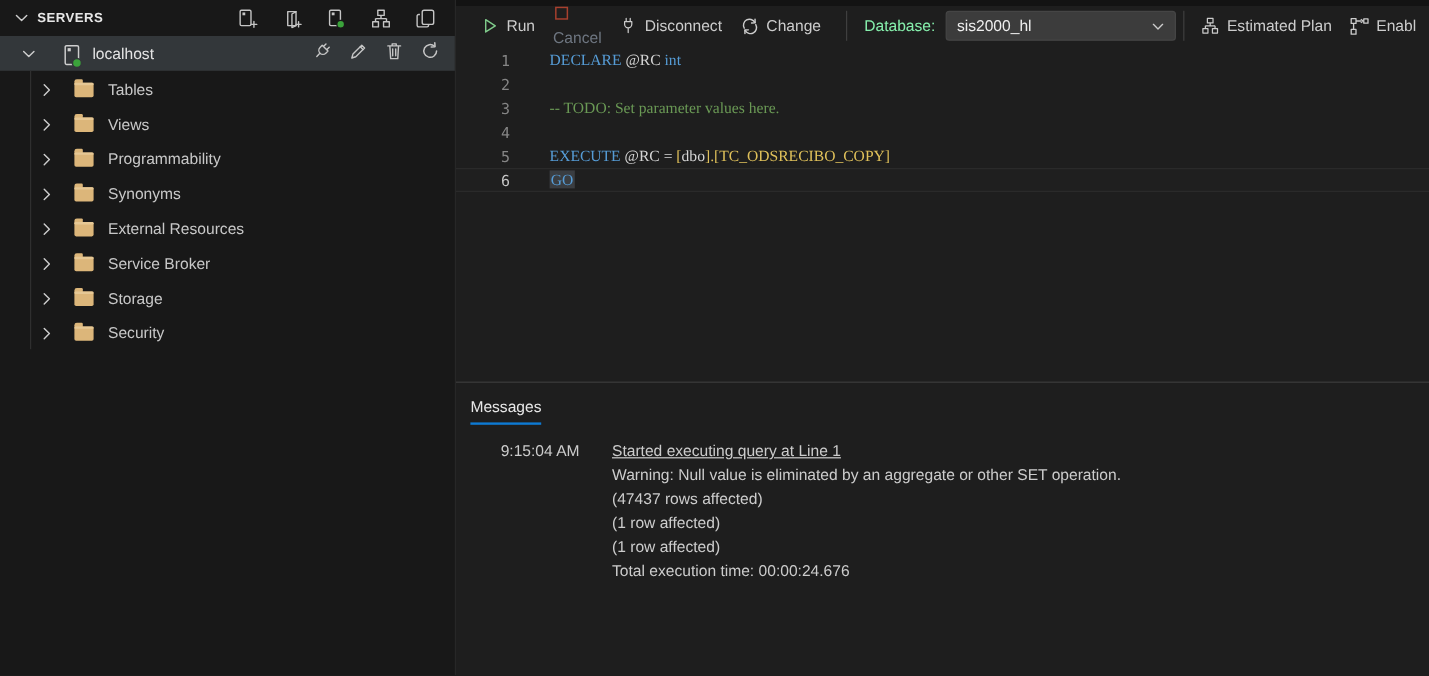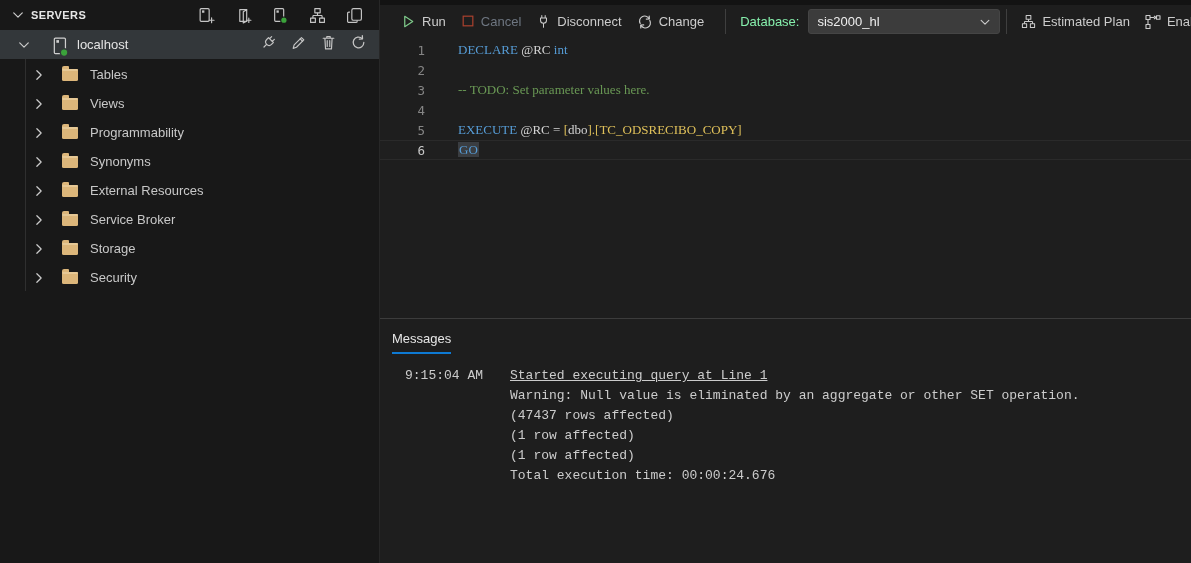--- a/index.html
+++ b/index.html
@@ -36,21 +36,21 @@
   .server-ic { position:relative; width:14px; height:16px; flex:none; margin-left:21px; }
 
   
   .main { position:absolute; left:380px; top:0; width:811px; height:563px; background:#1E1E1E; }
   .top-strip { height:5px; background:#131313; }
 
   .toolbar { height:33px; display:flex; align-items:center; padding-left:21px;
              white-space:nowrap; overflow:hidden; }
   .tb-item { display:flex; gap:6px; color:#CCCCCC; font-size:13px;
              margin-right:15px; cursor:pointer; }
-  .tb-item.disabled { color:#6E7681; cursor:default; }
+  .tb-item.disabled { color:#6E7681; cursor:default;flex-direction:column; }
   .tb-divider { width:1px; height:25px; background:#3F3F3F; margin:0 14px 0 6px; flex:none; }
   .db-label { color:#86efac; font-size:13px; margin-right:9px; }
   .db-select { width:192px; height:25px; background:#3C3C3C; border:1px solid #454545; border-radius:3px;
                display:flex; align-items:center; padding:0 8px; cursor:pointer; flex:none; }
   .db-value { color:#EFEFEF; font-size:13px; flex:1; }
 
   
   .editor { position:absolute; top:38px; left:0; right:0; height:280px;
             font-family:"DejaVu Sans Mono", monospace; font-size:13px; padding-top:2px; cursor:text; }
   .line { height:20px; display:flex; align-items:center; }
@@ -63,21 +63,21 @@
   .comment { color:#6A9955; }
   .gold { color:#DFC05A; }
   .hl-word { background:#3A3D41; padding:0 1px; }
 
   
   .messages { position:absolute; top:318px; left:0; right:0; bottom:0; border-top:1px solid #3C3C3C; }
   .msg-tab { display:inline-block; margin:12px 0 0 12px; padding-bottom:6px;
              color:#E7E7E7; font-size:13px; font-weight:normal;
              border-bottom:2px solid #0E7AD3; cursor:pointer; }
   .msg-content { display:flex; margin:12px 0 0 25px;
-                 font-family:Liberation Mono, monospace; font-size:13px; color:#CCCCCC; }
+                 font-family:Liberation Sans, sans-serif; font-size:13px; color:#CCCCCC; }
   .msg-time { width:78px; text-align:right; line-height:20px; flex:none; }
   .msg-texts { margin-left:27px; line-height:20px; }
   .msg-line.link { text-decoration:underline; cursor:pointer; }
 
   svg { flex:none; }
 </style>
 </head>
 <body>
 
 <div class="screen">

